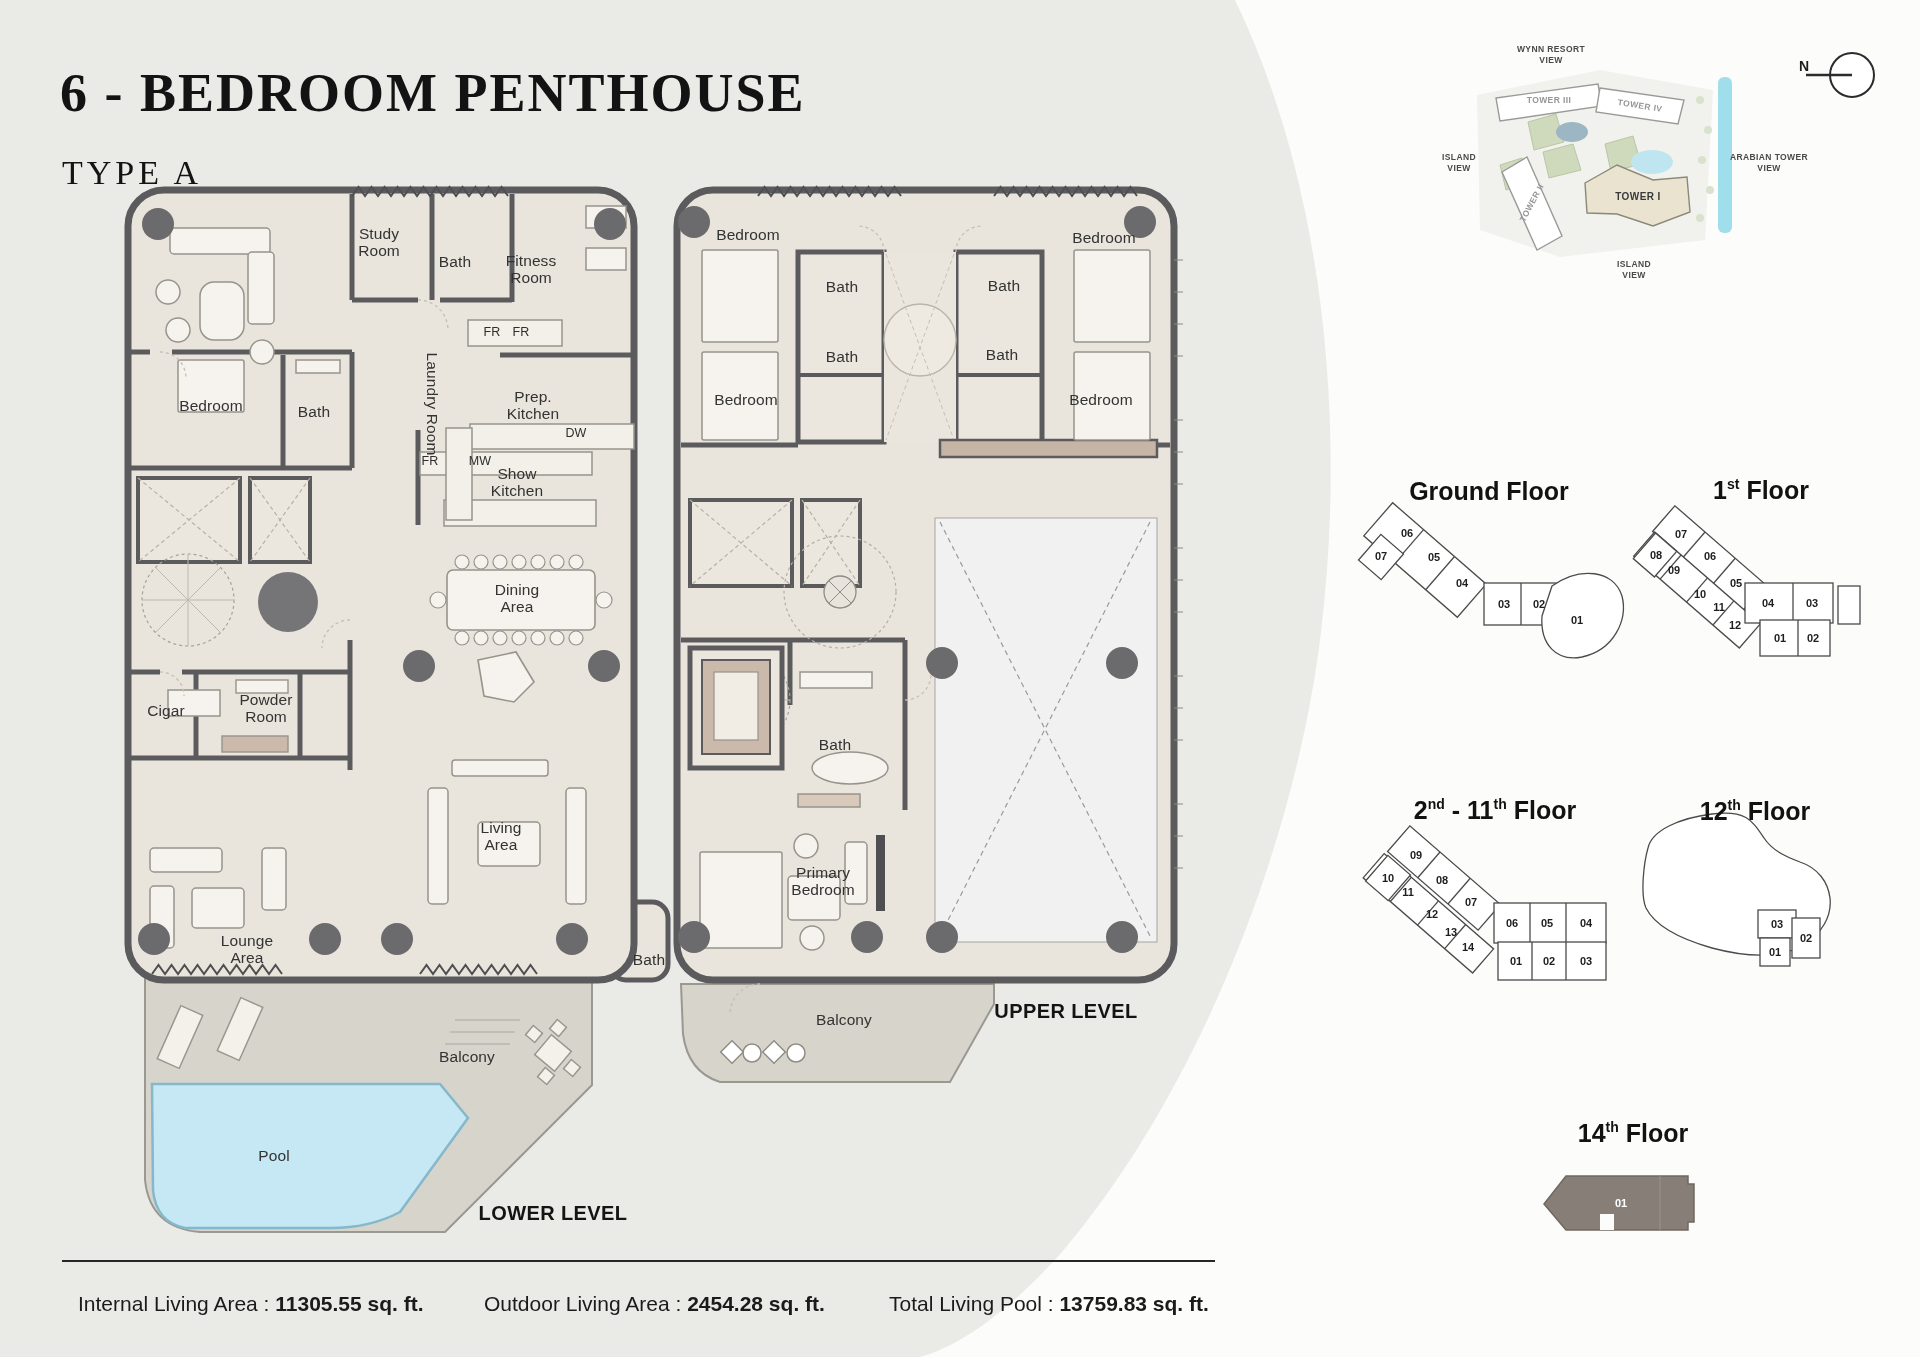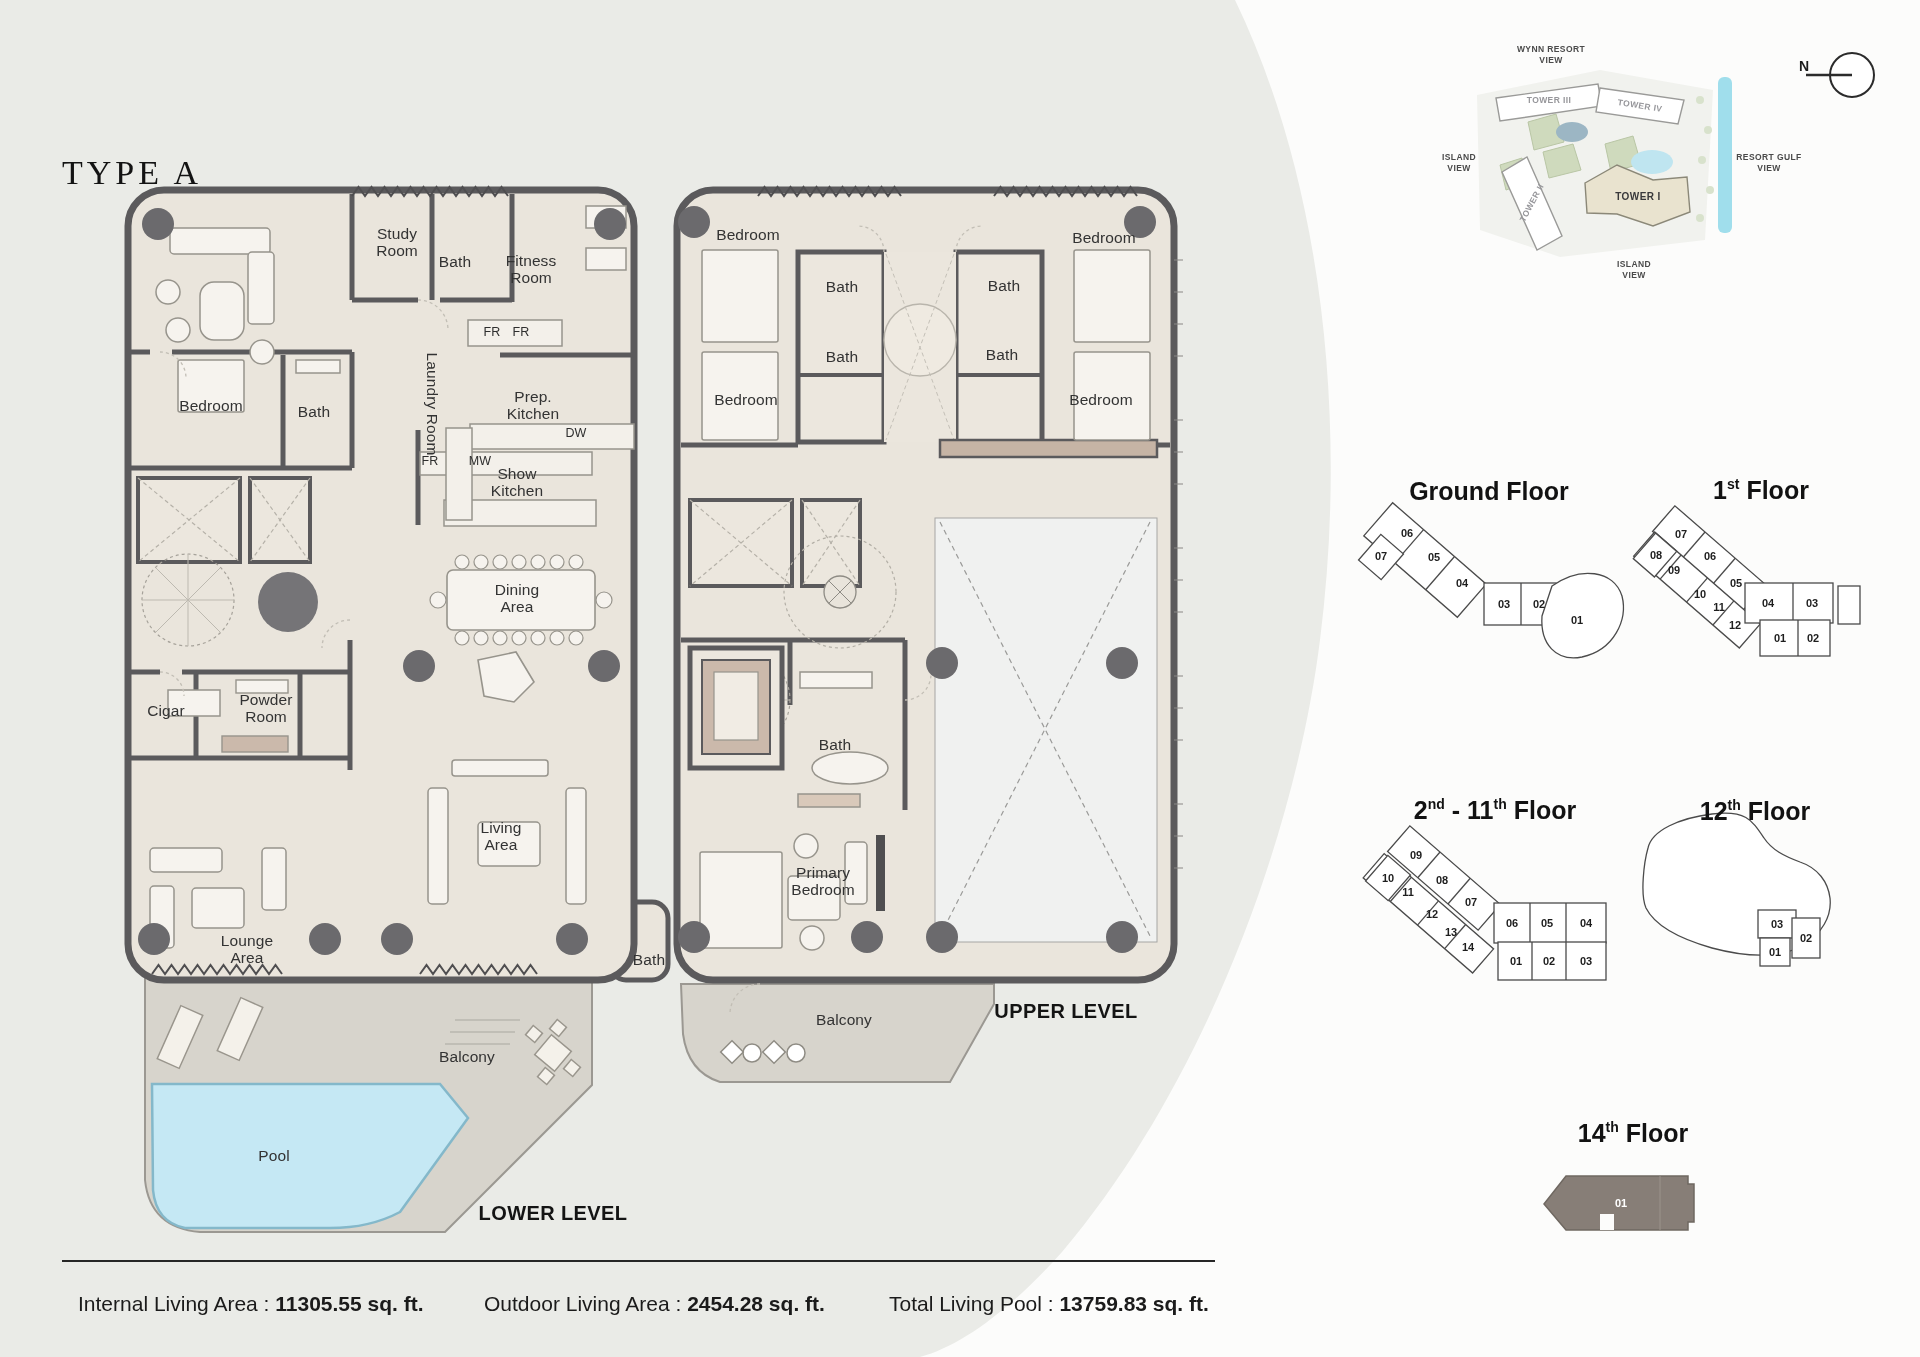--- a/index.html
+++ b/index.html
@@ -401,23 +401,24 @@
       <rect x="1760" y="938" width="30" height="28"></rect>
     </g>
 
     <g>
       <path d="M1544 1204 L1566 1176 L1688 1176 L1688 1184 L1694 1184 L1694 1222 L1688 1222 L1688 1230 L1566 1230 Z" fill="#877e77" stroke="#6f6861" stroke-width="1.5"></path>
       <line x1="1660" y1="1176" x2="1660" y2="1230" stroke="#9b938c" stroke-width="1"></line>
       <rect x="1600" y="1214" width="14" height="16" fill="#fcfcfb"></rect>
     </g>
   </svg>
 
+  <div class="title">6 - BEDROOM PENTHOUSE</div>
   <div class="subtitle">TYPE A</div>
 
-  <span class="lbl" style="left:397px;top:243px;width:66px">Study Room</span>
+  <span class="lbl" style="left:379px;top:243px;width:66px">Study Room</span>
   <span class="lbl" style="left:455px;top:262px">Bath</span>
   <span class="lbl" style="left:531px;top:270px;width:70px">Fitness Room</span>
   <span class="lbl" style="left:211px;top:406px">Bedroom</span>
   <span class="lbl" style="left:314px;top:412px">Bath</span>
   <span class="lbl rot90" style="left:432px;top:404px">Laundry Room</span>
   <span class="lbl sm" style="left:492px;top:333px">FR</span>
   <span class="lbl sm" style="left:521px;top:333px">FR</span>
   <span class="lbl" style="left:533px;top:406px;width:66px">Prep. Kitchen</span>
   <span class="lbl sm" style="left:430px;top:462px">FR</span>
   <span class="lbl sm" style="left:480px;top:462px">MW</span>
@@ -445,21 +446,21 @@
   <span class="lbl" style="left:823px;top:882px;width:80px">Primary Bedroom</span>
   <span class="lbl" style="left:844px;top:1020px">Balcony</span>
   <span class="level-label" style="left:1066px;top:1011px">UPPER LEVEL</span>
 
   <span class="map-lbl" style="left:1551px;top:55px">WYNN RESORT
 VIEW</span>
   <span class="map-lbl tower-lbl" style="left:1549px;top:101px">TOWER III</span>
   <span class="map-lbl tower-lbl" style="left:1640px;top:106px;transform:translate(-50%,-50%) rotate(9deg)">TOWER IV</span>
   <span class="map-lbl" style="left:1459px;top:163px">ISLAND
 VIEW</span>
-  <span class="map-lbl" style="left:1769px;top:163px">RESORT GULF
+  <span class="map-lbl" style="left:1769px;top:163px">ARABIAN TOWER
 VIEW</span>
   <span class="map-lbl tower-lbl" style="left:1532px;top:203px;transform:translate(-50%,-50%) rotate(-62deg)">TOWER II</span>
   <span class="map-lbl tower-main" style="left:1638px;top:196px">TOWER I</span>
   <span class="map-lbl" style="left:1634px;top:270px">ISLAND
 VIEW</span>
   <span class="compass-n" style="left:1804px;top:66px">N</span>
 
   <span class="kp-title" style="left:1489px;top:491px">Ground Floor</span>
   <span class="kp-title" style="left:1761px;top:490px"><span>1</span><span class="sup">st</span><span> Floor</span></span>
   <span class="kp-title" style="left:1495px;top:810px"><span>2</span><span class="sup">nd</span><span> - 11</span><span class="sup">th</span><span> Floor</span></span>

